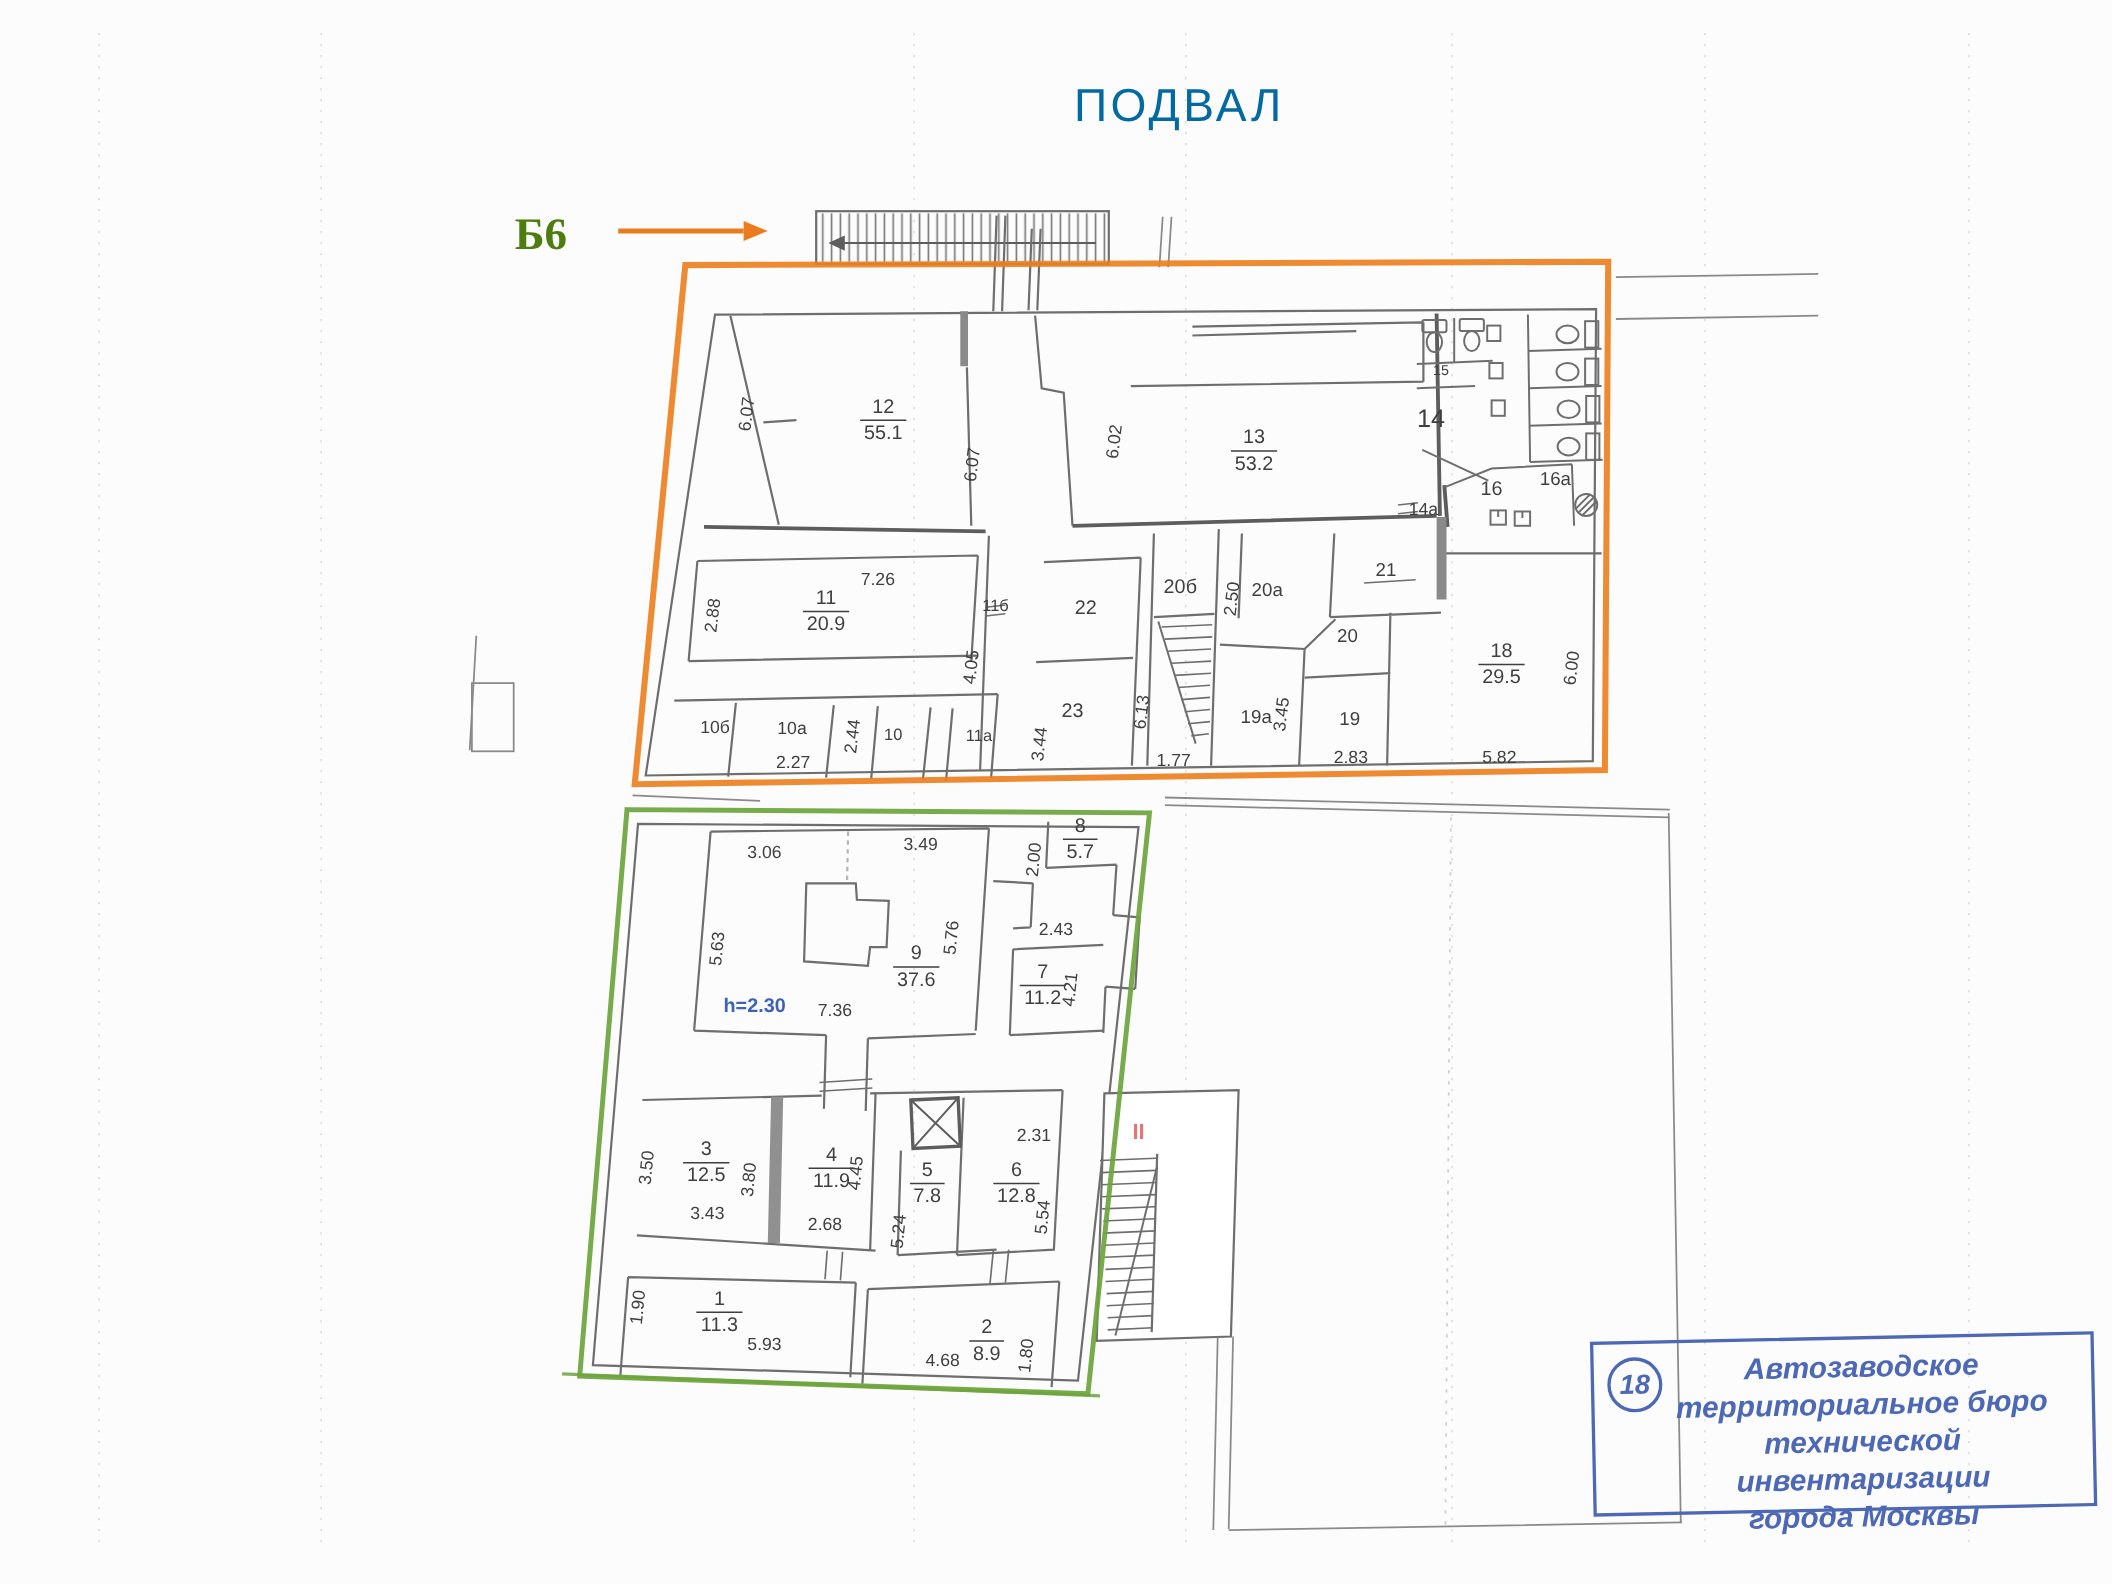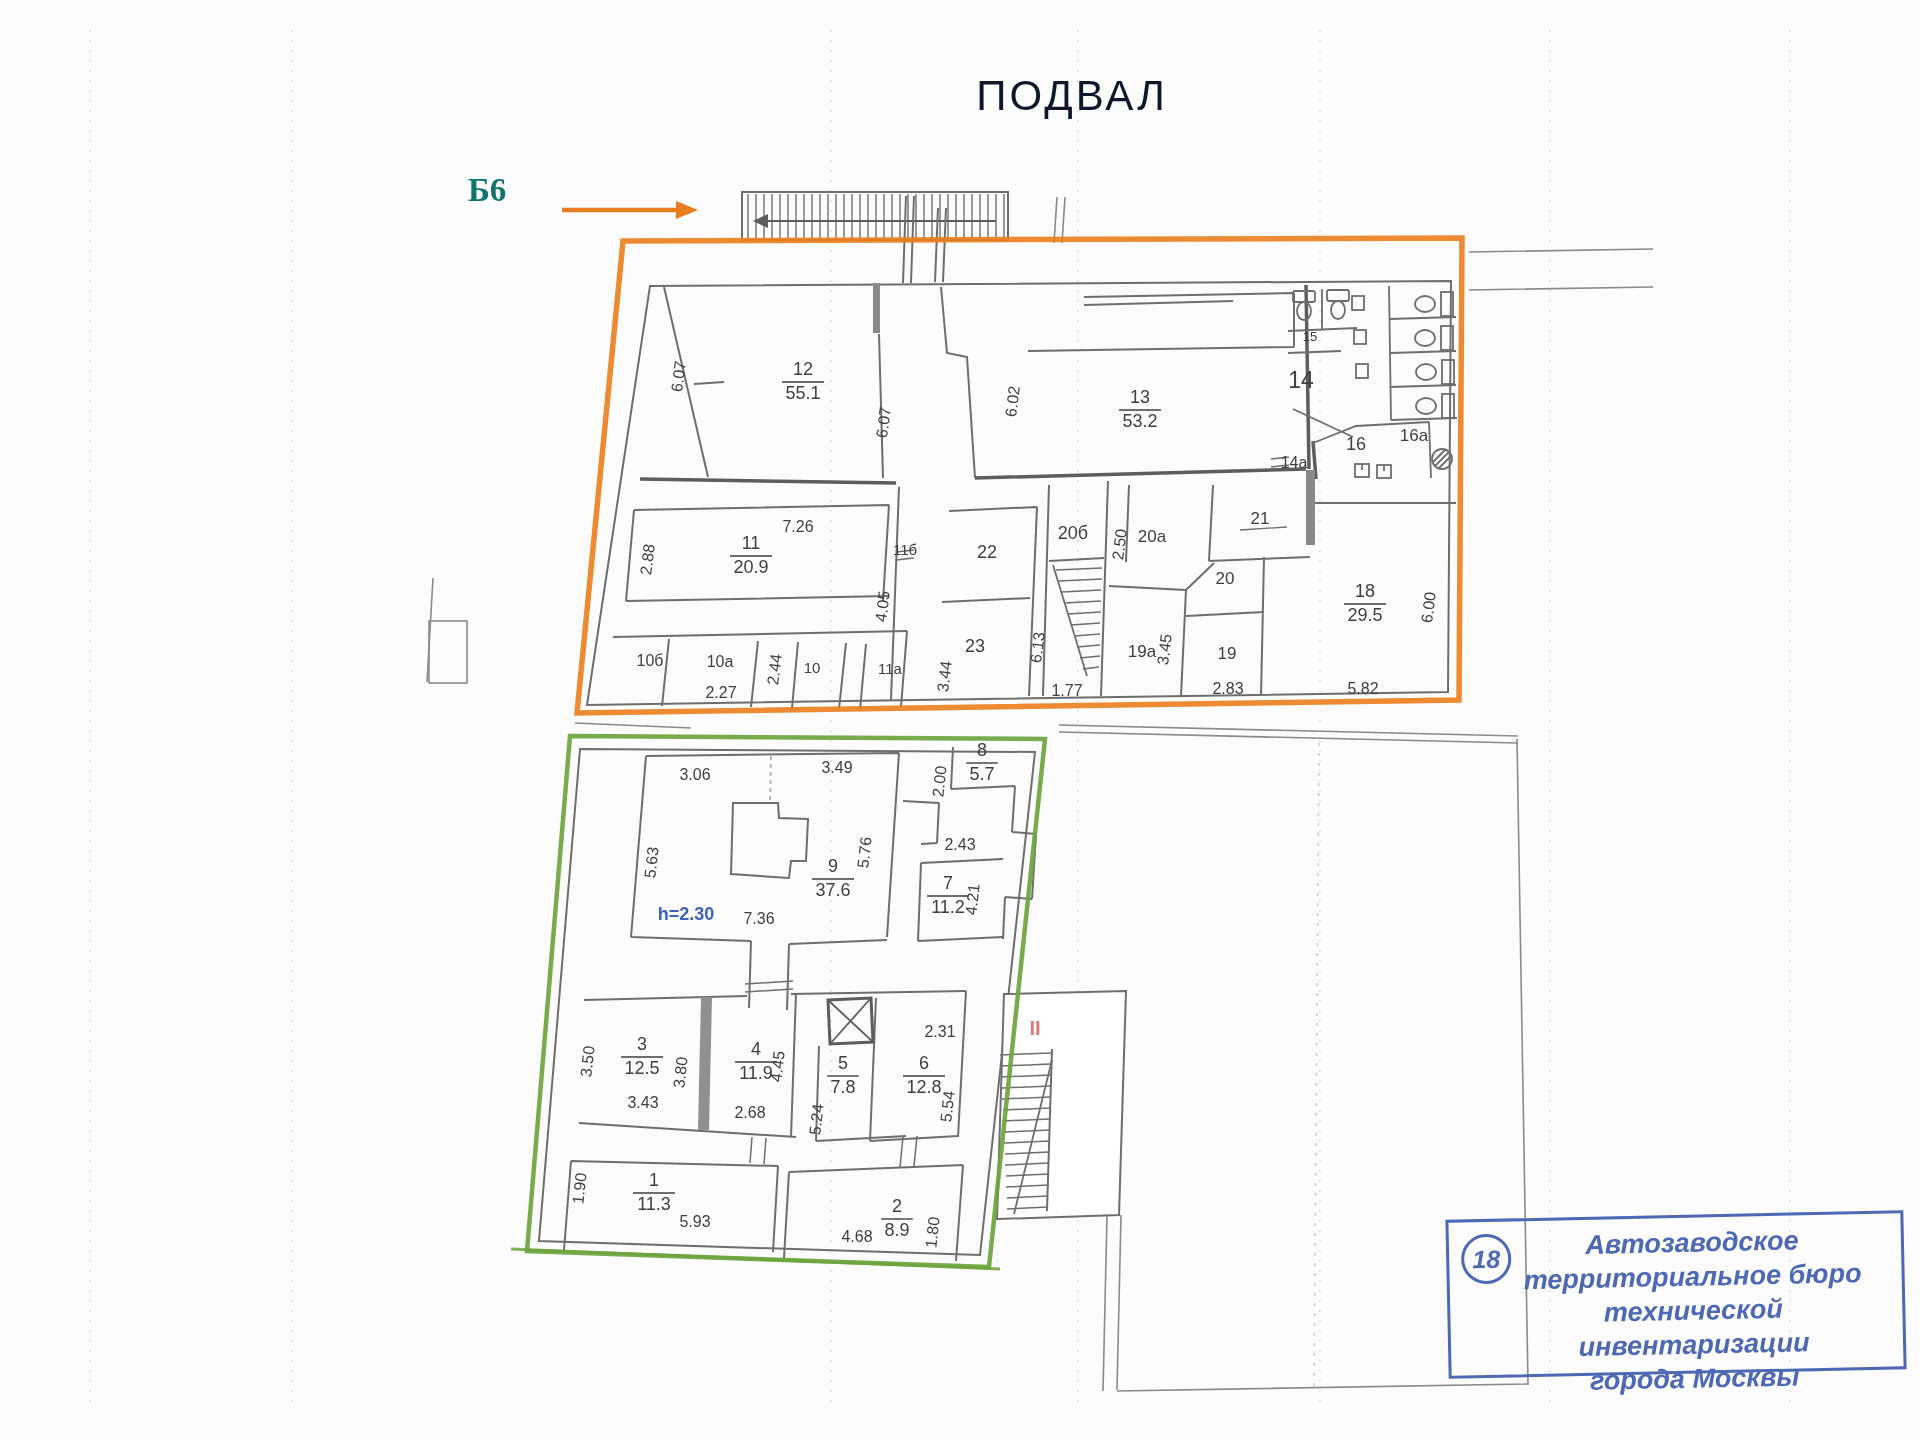--- a/index.html
+++ b/index.html
@@ -1,21 +1,21 @@
 <!DOCTYPE html>
 <html><head>
 <meta charset="utf-8">
 <style>
   html,body{margin:0;padding:0;width:1920px;height:1440px;overflow:hidden;
     background:#fcfcfc;font-family:"Liberation Sans",sans-serif;position:relative;}
   .abs{position:absolute;}
   #floor-title{left:952px;top:72px;width:240px;text-align:center;
-    font-size:42px;letter-spacing:3px;color:#0f172a;}
-  #entrance-label{left:468px;top:172px;font-family:"Liberation Serif",serif;
-    font-weight:bold;font-size:33px;color:#0f766e;}
+    font-size:42px;letter-spacing:3px;color:#0369a1;}
+  #entrance-label{left:468px;top:188px;font-family:"Liberation Serif",serif;
+    font-weight:bold;font-size:41px;color:#4d7c0f;}
   #plan-svg{left:0;top:0;}
   #stamp{left:1447px;top:1215px;width:452px;height:153px;
     border:3px solid #4d68b4;transform:rotate(-1.2deg);color:#4d68b4;}
   #stamp .num-circle{position:absolute;left:12px;top:12px;width:44px;height:44px;
     border:3px solid #4d68b4;border-radius:50%;text-align:center;line-height:44px;
     font-weight:bold;font-style:italic;font-size:25px;}
   #stamp .lines{position:absolute;left:40px;right:6px;top:8px;text-align:center;
     font-weight:bold;font-style:italic;font-size:27px;line-height:34px;}
   svg text{font-family:"Liberation Sans",sans-serif;}
 </style>

